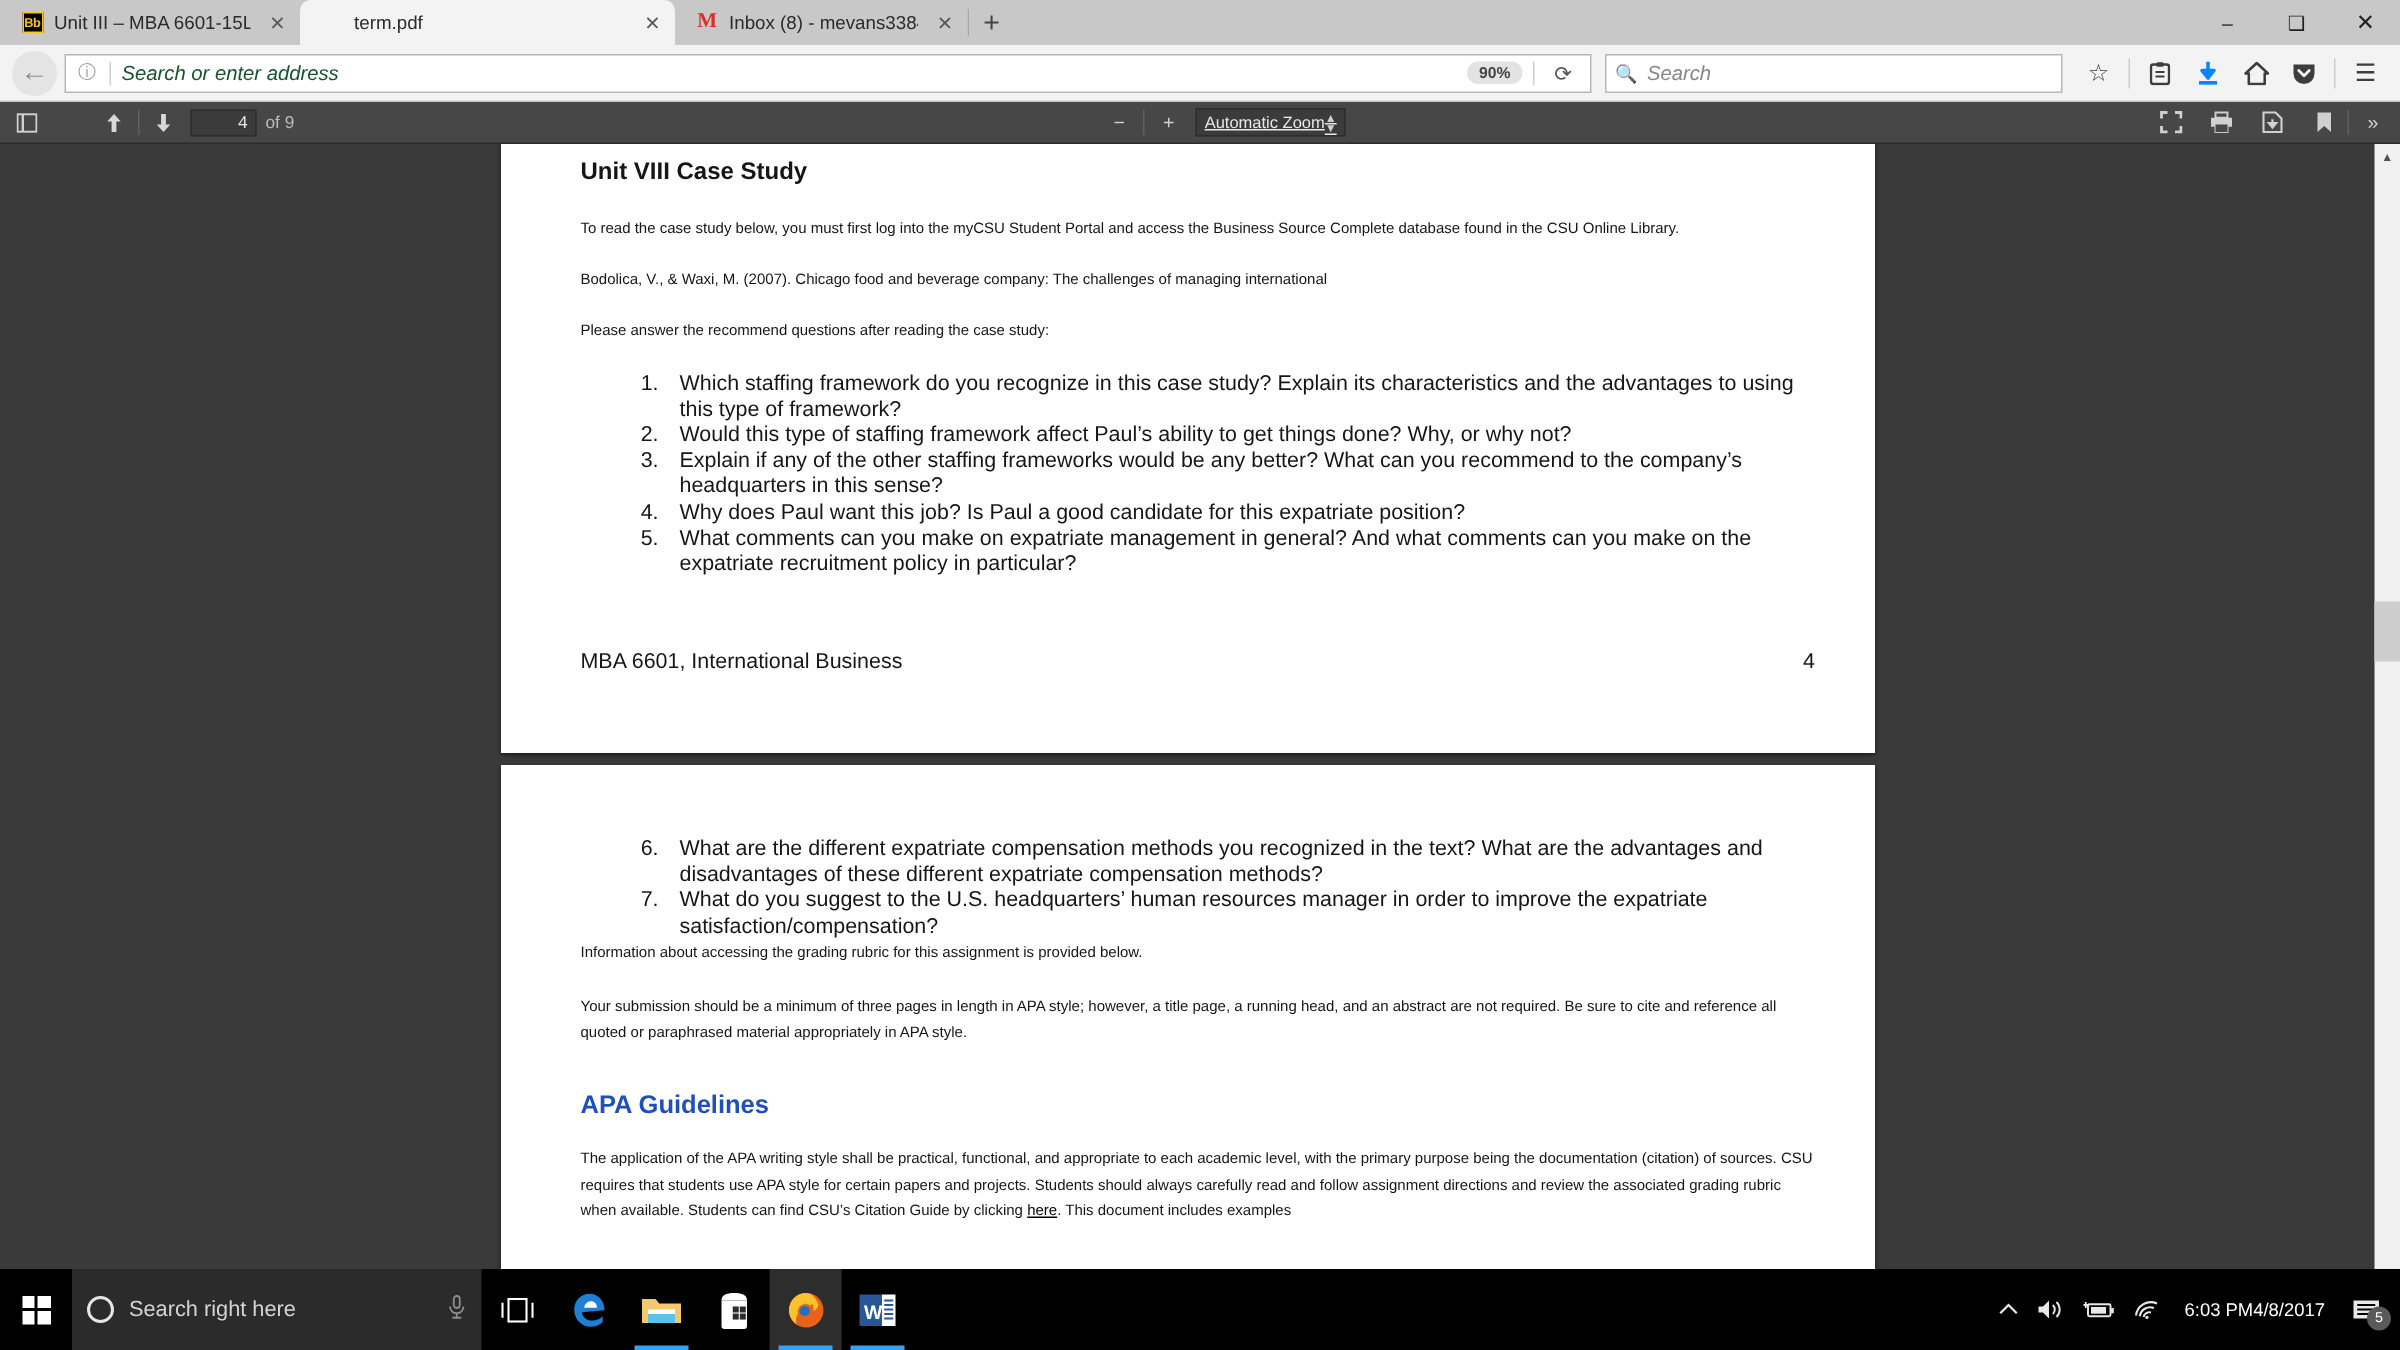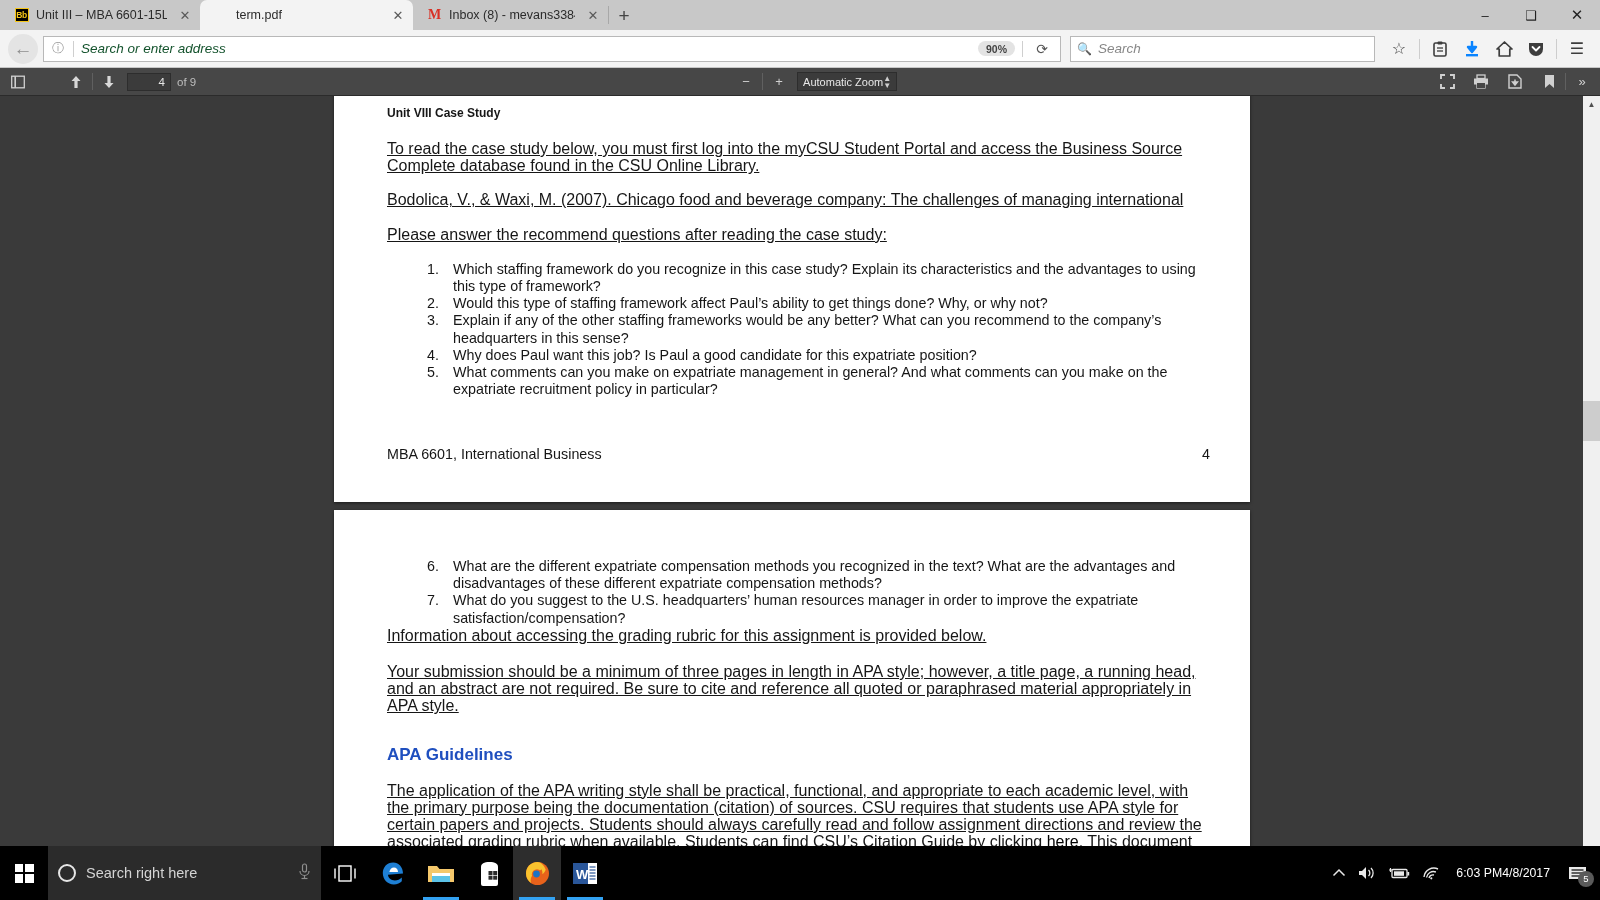--- a/index.html
+++ b/index.html
@@ -84,21 +84,21 @@
   }
   .pb { height:22px; min-width:24px; display:flex; align-items:center; justify-content:center; color:#d0d0d0; font-size:13px; }
   .pdfsep { width:1px; height:17px; background:#606060; margin:0 4px; }
   .pagenum {
     width:44px; height:18px; background:#3b3b3b; border:1px solid #2d2d2d;
     color:#e6e6e6; font-size:11.5px; text-align:right; padding-right:5px; line-height:16px;
   }
   .pageof { margin-left:6px; color:#bdbdbd; font-size:11.5px; }
   .zoomsel {
     height:19px; background:#3b3b3b; border:1px solid #2d2d2d; color:#e8e8e8;
-    font-size:11px; display:flex; align-items:center; padding:0 5px; gap:0;
+    font-size:11px; display:flex; align-items:center; padding:0 5px; gap:0;text-decoration:underline;
   }
   .zoomsel .arrows { font-size:8px; line-height:7px; color:#cfcfcf; display:flex; flex-direction:column;}
   .spacer { flex:1 1 auto; }
 
   
   .viewer {
     position:absolute; left:0; top:96px; width:1600px; height:750px;
     background:#3a3a3a; overflow:hidden;
   }
   .vscroll { position:absolute; right:0; top:0; width:17px; height:750px; background:#f0f0f0; }
@@ -107,22 +107,22 @@
   .vthumb { position:absolute; left:0; width:17px; background:#cdcdcd; }
 
   .page {
     position:absolute; left:334px; width:916px; background:#fff;
     box-shadow:0 1px 3px rgba(0,0,0,.55);
   }
   #page4 { top:-4px; height:410px; }
   #page5 { top:414px; height:360px; }
 
   .doc { position:absolute; left:53px; right:40px; color:#161616; }
-  .doc p { font-size:16px; line-height:17.2px; margin:0 0 17px 0;text-decoration:underline; }
-  h1.doch { font-size:12px; font-weight:bold; margin:0 0 20px 0; }
+  .doc p { font-size:10px; line-height:17.2px; margin:0 0 17px 0; }
+  h1.doch { font-size:16px; font-weight:bold; margin:0 0 20px 0; }
   h2.apah { font-size:17px; font-weight:bold; color:#1f4fbf; margin:30px 0 17px 0; }
   ol.qlist { margin:0 0 0 56px; padding:0; }
   ol.qlist li { font-size:14.3px; line-height:17.2px; padding-left:10px; }
   .hang { text-indent:0; padding-left:0; }
   .hang .ind { display:block; padding-left:50px; }
   .footer { display:flex; justify-content:space-between; font-size:14.3px; }
   .lnk { color:#000000; text-decoration:underline; }
   em { font-style:italic; }
 
   
@@ -153,21 +153,21 @@
   <div class="tabstrip">
 
     <div class="tab inactive" style="width:200px;border-radius:12px;">
       <span class="tab-favicon">
         <span class="fav-bb">Bb</span>
       </span>
       <span class="tab-title">Unit III – MBA 6601-15L-5...</span>
       <span class="tab-close">✕</span>
     </div>
 
-    <div class="tab active" style="width:213px;padding-left:36px;">
+    <div class="tab active" style="width:250px;padding-left:36px;">
       <span class="tab-title" style="flex:1 1 auto;">term.pdf</span>
       <span class="tab-close">✕</span>
     </div>
 
     <div class="tab inactive" style="width:195px;">
       <span class="tab-favicon">
         <span class="fav-gm">M</span>
       </span>
       <span class="tab-title">Inbox (8) - mevans3384@...</span>
       <span class="tab-close">✕</span>

